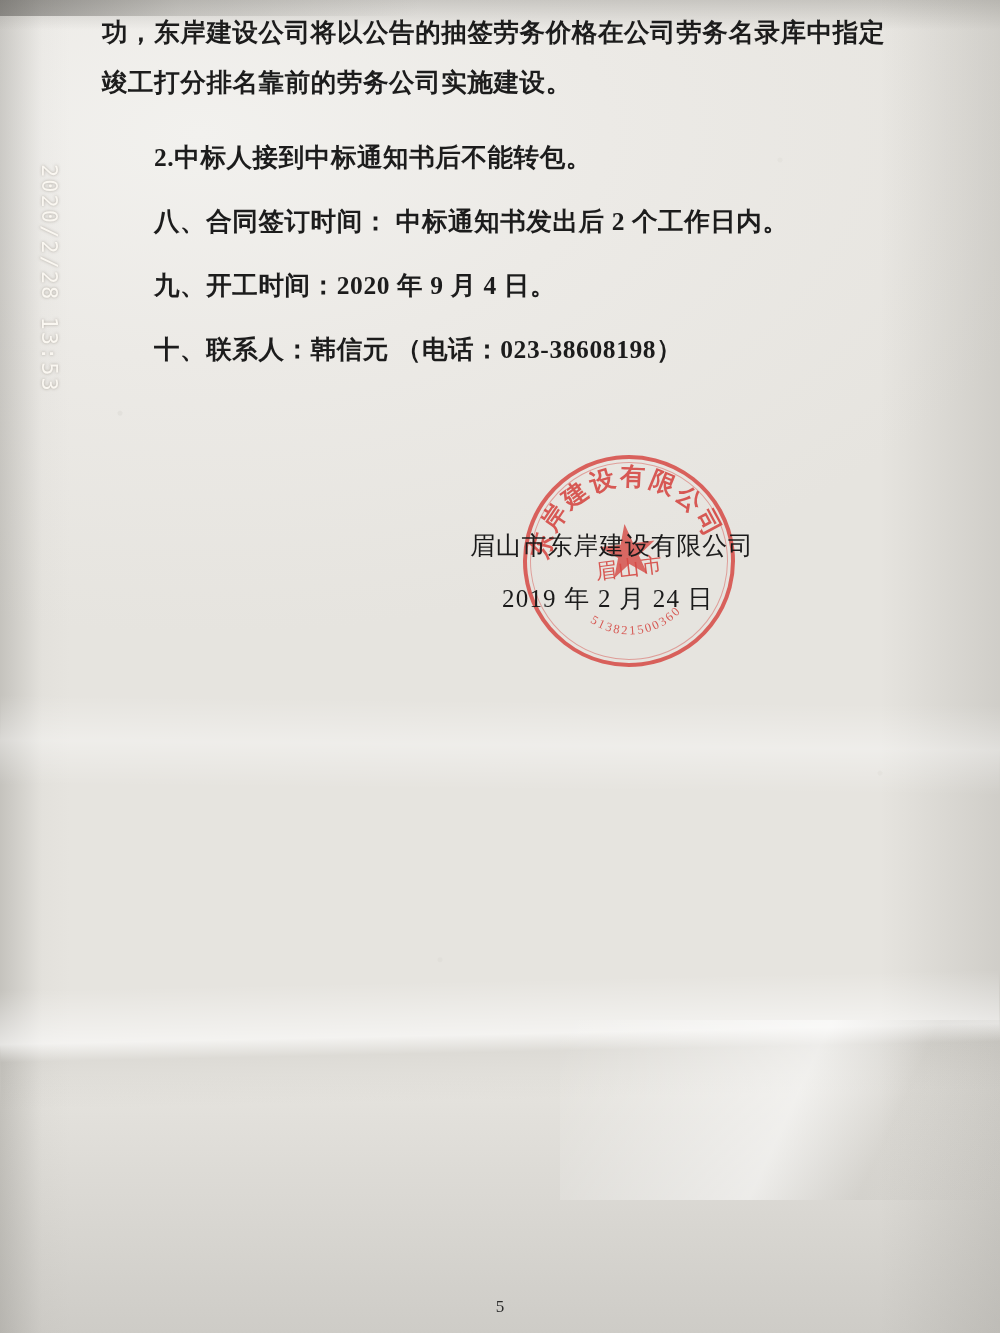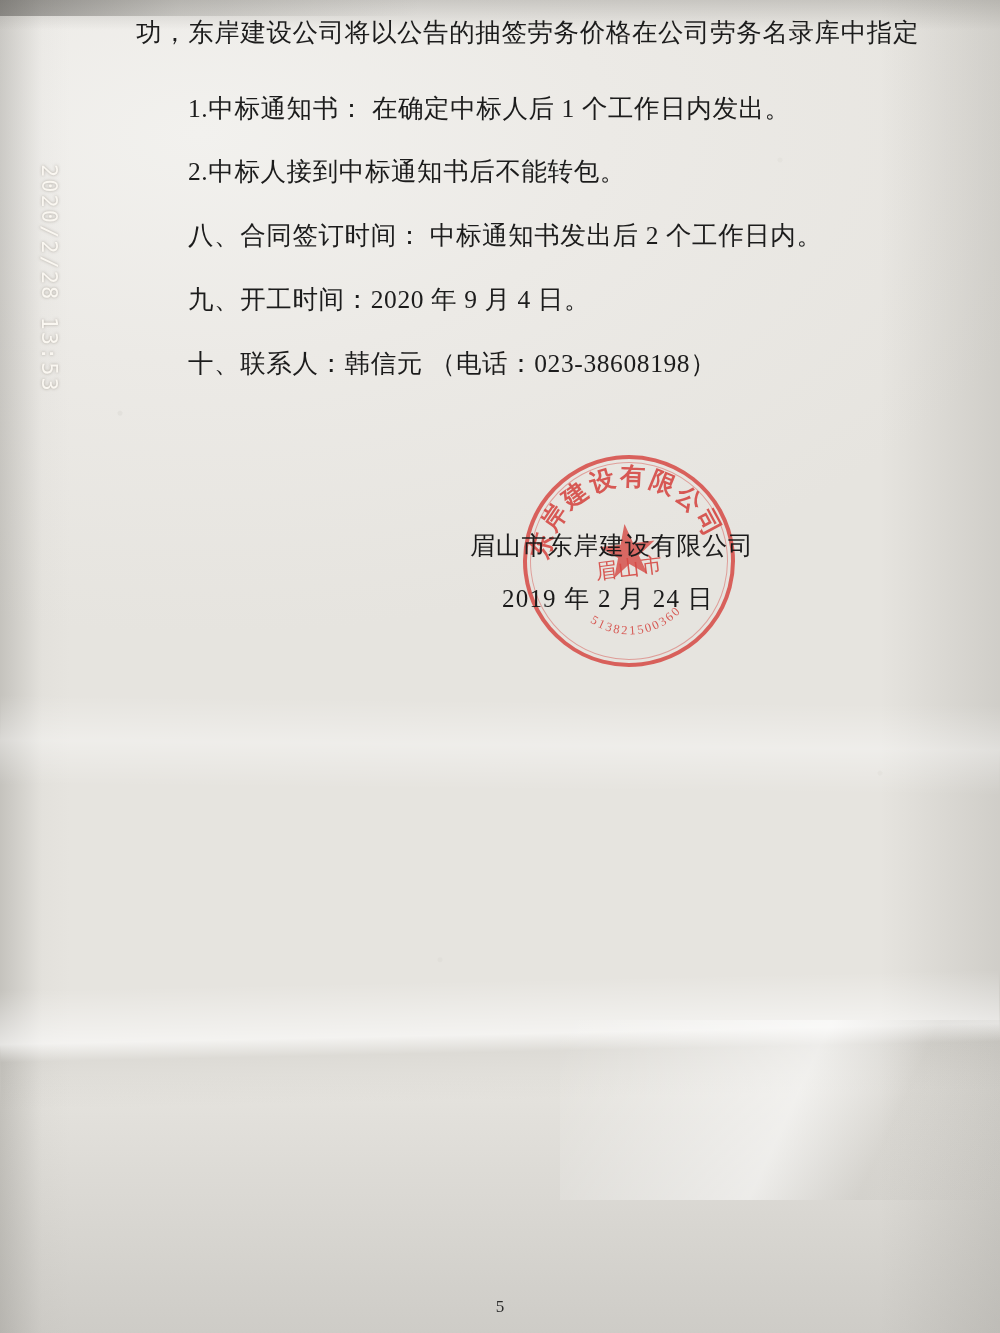--- a/index.html
+++ b/index.html
@@ -79,23 +79,24 @@
     color: #faf7f1;
     font-family: "DejaVu Sans Mono", monospace;
     font-size: 22px;
     letter-spacing: 2px;
     white-space: nowrap;
     text-shadow: 0 0 3px rgba(110,100,85,0.5);
   }
 
   .doc-body {
     position: absolute;
-    left: 136px;
+    left: 102px;
     top: 8px;
     width: 770px;
+    font-weight: bold;
   }
 
   .para {
     font-family: "Liberation Serif", serif;
     font-size: 25.5px;
     color: #1c1c1c;
     line-height: 1.95;
     letter-spacing: 0.6px;
     white-space: nowrap;
   }
@@ -227,24 +228,24 @@
   <div class="shade edge-top-wedge"></div>
 
   <div class="datetime-stamp-wrap">
     <div class="dt-rot">2020/2/28 13:53</div>
   </div>
 
   <div class="doc-body">
 
     <div class="first-block">
       <div class="para l1">功，东岸建设公司将以公告的抽签劳务价格在公司劳务名录库中指定</div>
+      <div class="para l2">竣工打分排名靠前的劳务公司实施建设。</div>
     </div>
 
 
-    <div class="para indent blk">1.中标通知书：  在确定中标人后 1 个工作日内发出。</div>
 
     <div class="para indent blk">2.中标人接到中标通知书后不能转包。</div>
 
     <div class="para indent blk">八、合同签订时间：  中标通知书发出后 2 个工作日内。</div>
 
     <div class="para indent blk">九、开工时间：2020 年 9 月 4 日。</div>
 
     <div class="para indent blk">十、联系人：韩信元 （电话：023-38608198）</div>
 
   </div>

